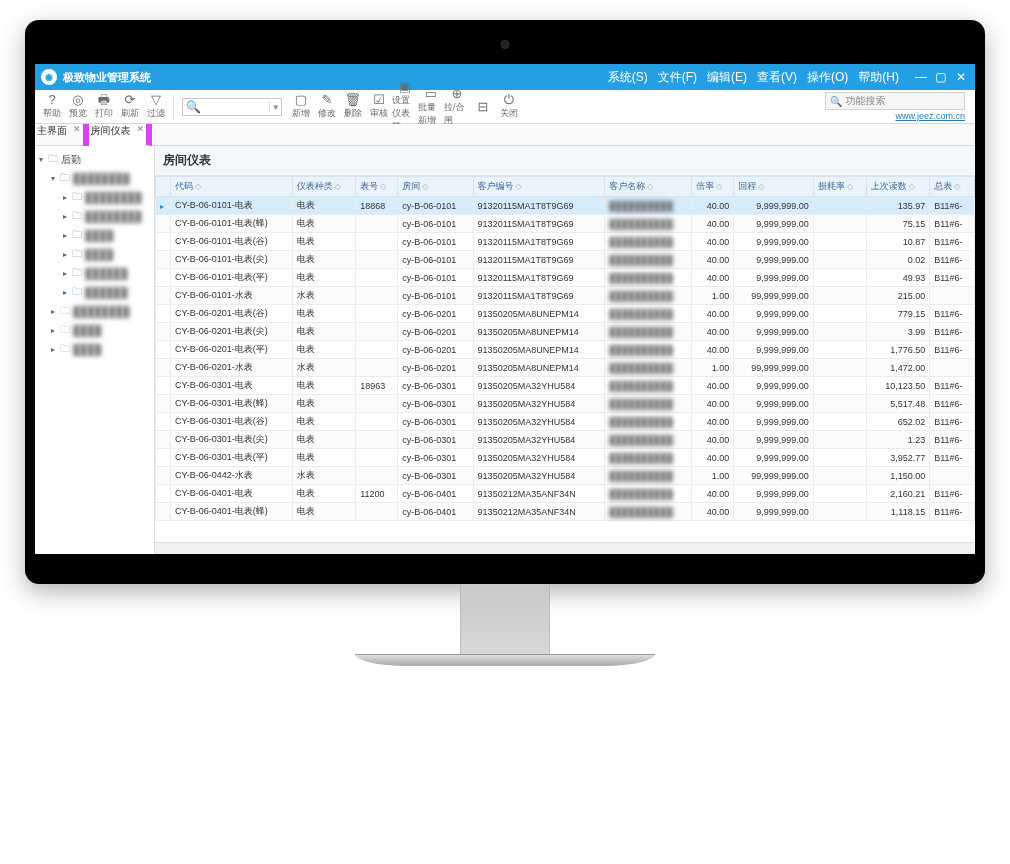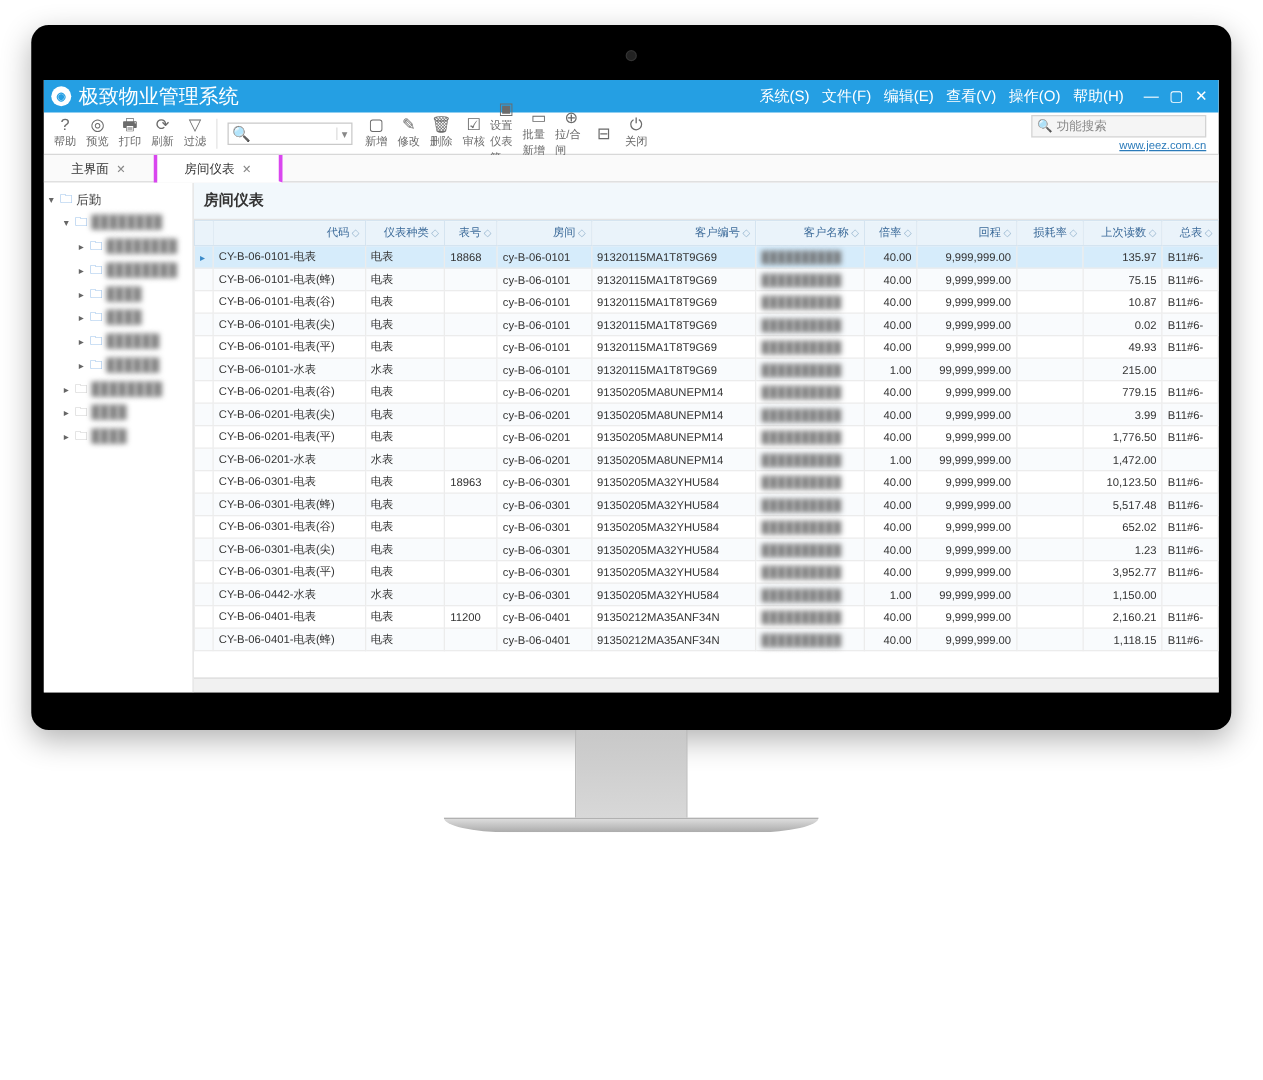--- a/index.html
+++ b/index.html
@@ -5,51 +5,51 @@
 *{box-sizing:border-box;margin:0;padding:0;font-family:"Microsoft YaHei",Arial,sans-serif}
 body{background:#fff;display:flex;justify-content:center;align-items:flex-start;padding-top:20px}
 .monitor{width:960px;position:relative}
 .bezel{background:#000;border-radius:14px;padding:44px 10px 30px 10px;box-shadow:0 8px 24px rgba(0,0,0,.3)}
 .camera{position:absolute;top:20px;left:50%;transform:translateX(-50%);width:9px;height:9px;background:#222;border-radius:50%;border:1px solid #333}
 .screen{background:#fff;height:490px;overflow:hidden;font-size:10px;color:#333;display:flex;flex-direction:column}
 .stand-neck{width:90px;height:70px;background:linear-gradient(#c8c8c8,#d8d8d8);margin:0 auto;border-left:1px solid #bbb;border-right:1px solid #bbb}
 .stand-base{width:300px;height:12px;background:linear-gradient(#ddd,#aaa);margin:0 auto;border-radius:0 0 60px 60px / 0 0 14px 14px;border-top:1px solid #999}
 .titlebar{background:#259fe3;color:#fff;display:flex;align-items:center;height:26px;padding:0 6px}
 .logo{width:16px;height:16px;background:#fff;border-radius:50%;display:inline-flex;align-items:center;justify-content:center;color:#259fe3;font-size:9px;font-weight:bold;margin-right:6px}
-.title{font-size:16px;font-weight:normal;flex:0 0 auto}
+.title{font-size:11px;font-weight:bold;flex:0 0 auto}
 .menu{margin-left:auto;display:flex;gap:10px;font-size:12px}
 .winctrl{display:flex;gap:4px;margin-left:14px}
 .winctrl span{width:16px;height:16px;display:inline-flex;align-items:center;justify-content:center;font-size:12px}
 .toolbar{display:flex;align-items:center;height:34px;border-bottom:1px solid #d8d8d8;padding:0 4px;gap:2px}
 .tbtn{display:flex;flex-direction:column;align-items:center;justify-content:center;width:26px;color:#6b6b6b;font-size:9px;cursor:pointer}
 .tbtn .ic{font-size:13px;line-height:14px}
 .divider{width:1px;height:24px;background:#e3e3e3;margin:0 2px}
 .search-dd{display:flex;align-items:center;border:1px solid #c9c9c9;height:18px;width:100px;margin:0 4px}
 .magnifier{color:#888;font-size:12px;padding:0 3px}
 .dd-arrow{color:#888;font-size:9px;padding:0 3px;border-left:1px solid #ddd}
 .rsearch{margin-left:auto;display:flex;flex-direction:column;align-items:flex-end;gap:1px;padding-right:6px}
 .rsearch-box{display:flex;align-items:center;border:1px solid #d3d3d3;background:#f5f5f5;height:18px;width:140px;padding:0 4px;color:#888}
 .link{color:#2a7ab9;font-size:9px;text-decoration:underline}
 .tabbar{display:flex;align-items:center;height:22px;border-bottom:1px solid #d8d8d8;background:#fafafa;font-size:10px}
-.tab{padding:0 22px;height:22px;display:flex;align-items:center;gap:6px;border-right:3px solid #d946ef;position:relative}
+.tab{padding:0 2px;height:22px;display:flex;align-items:flex-start;gap:6px;border-right:6px solid #d946ef;position:relative}
 .tab.active{background:#fff;border-bottom:1px solid #fff;margin-bottom:-1px}
 .tab .x{color:#888;font-size:9px}
 .main{flex:1;display:flex;overflow:hidden}
 .sidebar{width:120px;border-right:1px solid #e0e0e0;background:#fff;padding:4px 2px;overflow:hidden}
 .tree-item{display:flex;align-items:center;gap:3px;padding:1px 0;white-space:nowrap}
 .tree-item .tog{color:#666;font-size:8px;width:8px;display:inline-block;text-align:center}
 .tree-item .fld{color:#4a90d9;font-size:10px}
 .tree-item .fld.grey{color:#a7a7a7}
 .tree-item .lbl{color:#444}
 .tree-item .lbl.blur{color:transparent;text-shadow:0 0 4px rgba(120,120,120,.9)}
 .content{flex:1;display:flex;flex-direction:column;overflow:hidden}
 .panel-title{padding:6px 8px;font-size:12px;font-weight:bold;background:#f2f8fc;border-bottom:1px solid #e3e3e3}
 .grid{flex:1;overflow:auto}
 table{border-collapse:collapse;width:100%;font-size:9px}
-th{background:#eaf3fa;border:1px solid #d5e4f0;padding:3px 4px;font-weight:normal;color:#3b6a99;white-space:nowrap;position:relative;text-align:right}
+th{background:#eaf3fa;border:1px solid #d5e4f0;padding:3px 4px;font-weight:normal;color:#3b6a99;white-space:nowrap;position:relative;text-align:left}
 th .sort{color:#99b7d0;font-size:8px;margin-left:2px}
 td{border:1px solid #ececec;padding:2px 4px;white-space:nowrap;color:#333}
 tr.sel td{background:#d6ecfb}
 tr:nth-child(even) td{background:#f9fbfd}
 tr.sel:nth-child(even) td{background:#d6ecfb}
 td.num{text-align:right}
 td.blur{color:transparent;text-shadow:0 0 4px rgba(100,100,100,.8)}
 .row-mark{color:#3a8ac9;font-size:8px;padding-right:2px}
 .sb{height:12px;background:#f1f1f1;border-top:1px solid #dcdcdc}
 </style>

